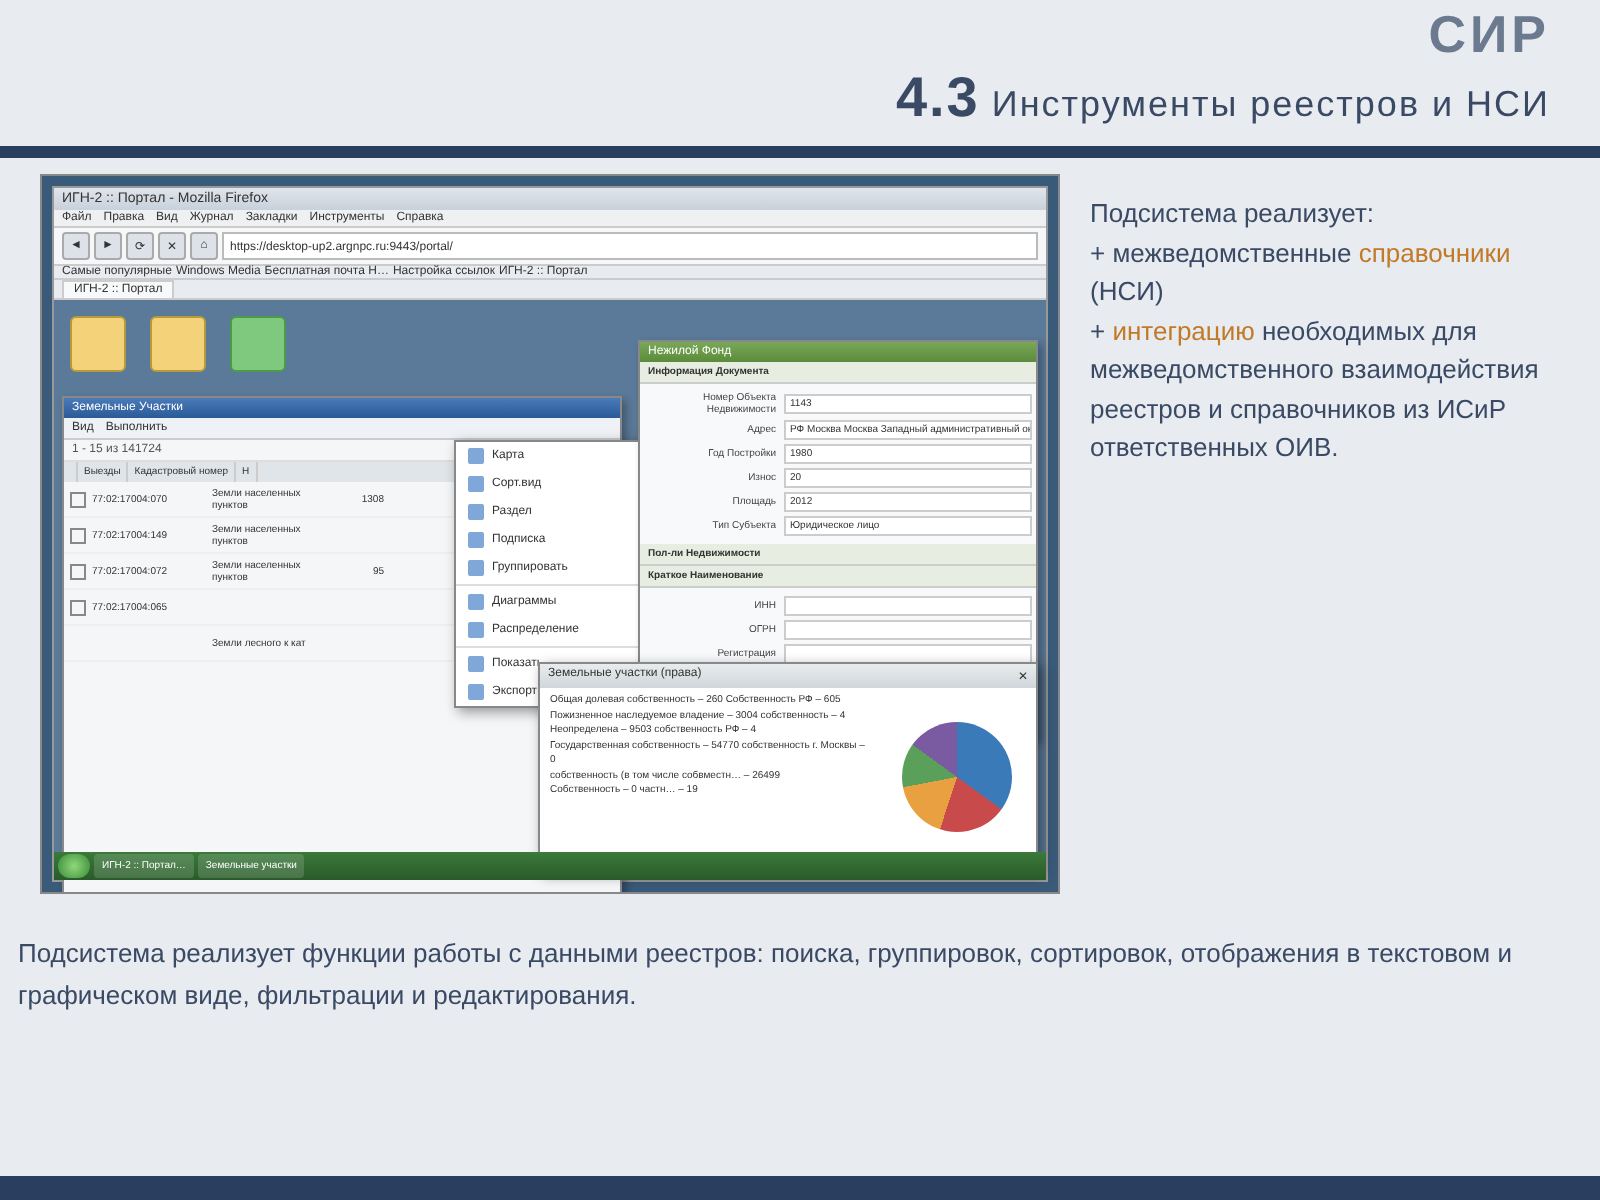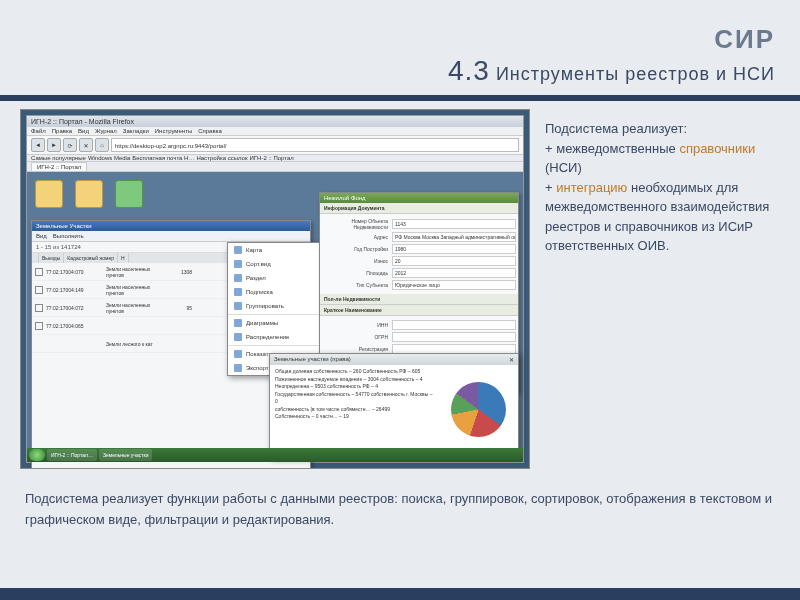--- a/index.html
+++ b/index.html
@@ -1,27 +1,27 @@
 <!DOCTYPE html>
 <html><head>
 <meta charset="utf-8">
 <style>
   * { box-sizing: border-box; margin: 0; padding: 0; }
   body { width: 800px; height: 600px; font-family: Arial, sans-serif; background: #e8ebef; overflow: hidden; }
   .slide { width: 800px; height: 600px; display: flex; flex-direction: column; }
-  .header { background: transparent; padding: 24px 25px 5px; text-align: right; color: #3a4a65; }
+  .header { background: transparent; padding: 2px 25px 5px; text-align: right; color: #3a4a65; }
   .header .title1 { font-size: 26px; font-weight: bold; color: #6b7a8f; letter-spacing: 2px; }
   .header .title2 { font-size: 18px; letter-spacing: 1px; }
-  .header .title2 .big { font-size: 28px; font-weight: normal; }
+  .header .title2 .big { font-size: 28px; font-weight: bold; }
   .bar { height: 6px; background: #2a3f5f; margin: 3px 0 8px; }
   .main { display: flex; padding: 0 20px; gap: 15px; }
   .left { flex: 0 0 510px; border: 1px solid #888; background: #bbb; position: relative; height: 360px; overflow: hidden; }
   .right { flex: 1; font-size: 13px; color: #3a4a65; line-height: 1.5; padding-top: 10px; }
   .right .hl1 { color: #c07a28; }
-  .footer { padding: 20px 25px; font-size: 13px; color: #3a4a65; line-height: 1.6; }
+  .footer { padding: 20px 9px; font-size: 13px; color: #3a4a65; line-height: 1.6; }
 
   
   .ss { position: absolute; inset: 0; background: #3a5a7a; }
   .browser { position: absolute; top: 5px; left: 5px; right: 5px; bottom: 5px; background: #eef0f2; border: 1px solid #999; display: flex; flex-direction: column; font-size: 6px; color: #333; }
   .br-title { background: linear-gradient(#dfe5ec,#c8d0da); padding: 2px 4px; font-size: 7px; }
   .br-menu { background: #eef0f2; padding: 1px 4px; border-bottom: 1px solid #ccc; display: flex; gap: 6px; }
   .br-menu span { cursor: pointer; }
   .br-nav { background: #f6f7f9; padding: 2px 4px; border-bottom: 1px solid #ccc; display: flex; gap: 2px; align-items: center; }
   .nav-btn { width: 14px; height: 14px; background: #dde2e8; border: 1px solid #aaa; border-radius: 2px; display: inline-flex; align-items: center; justify-content: center; }
   .url { flex: 1; background: #fff; border: 1px solid #bbb; height: 14px; padding: 0 3px; font-size: 6px; line-height: 14px; }

